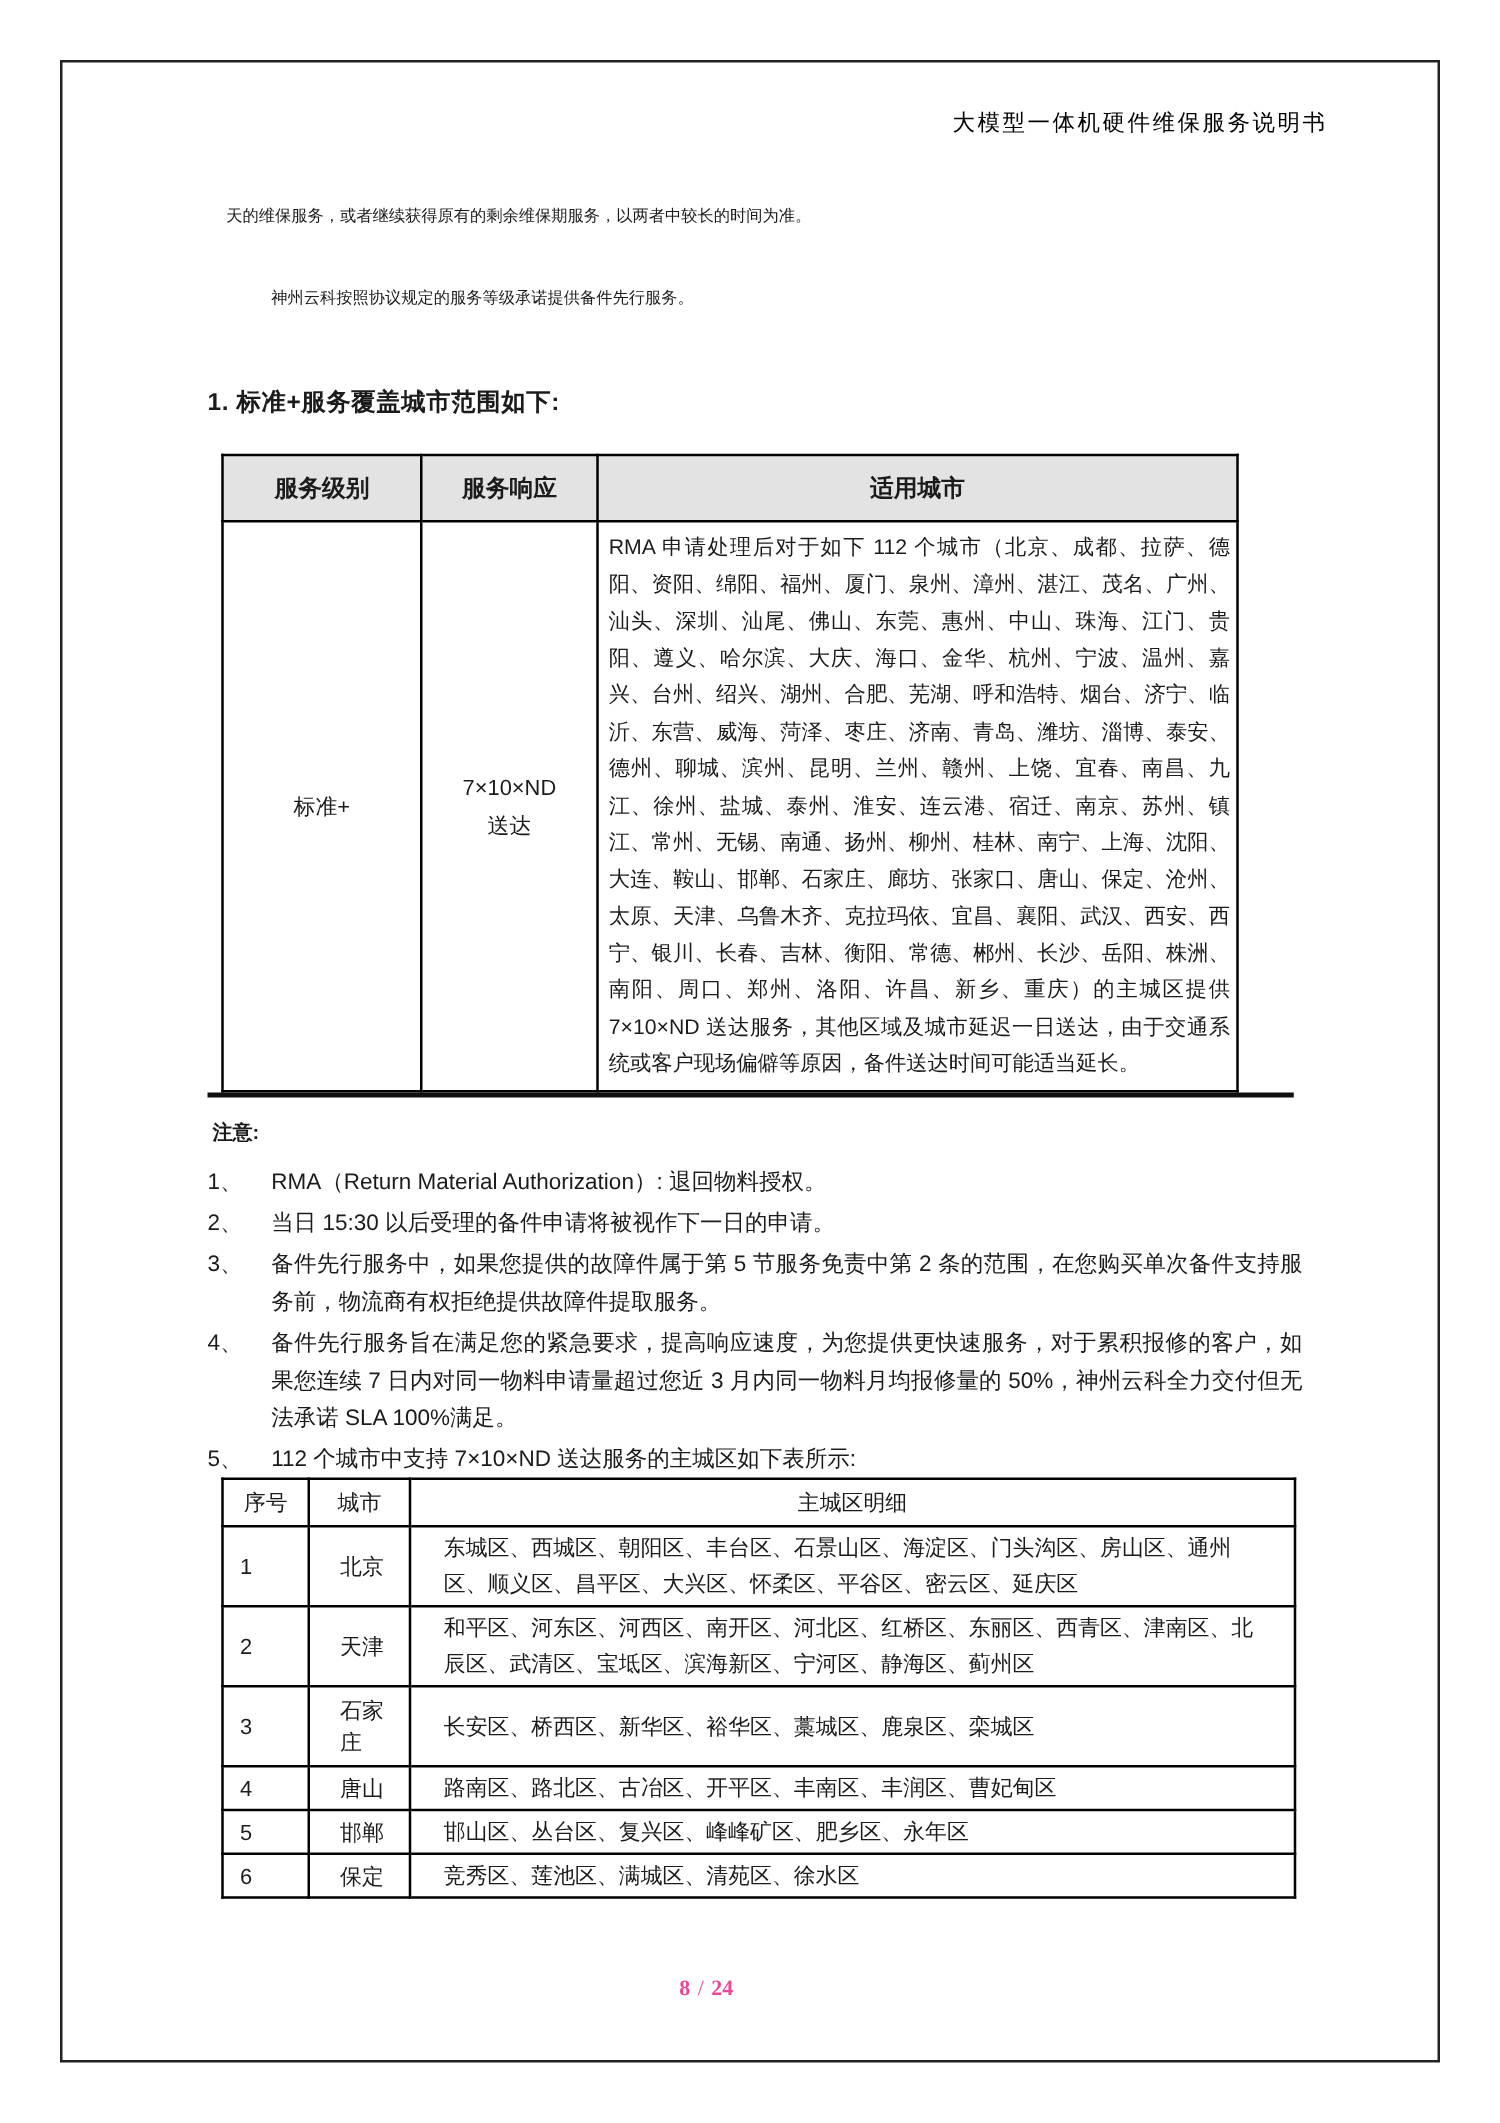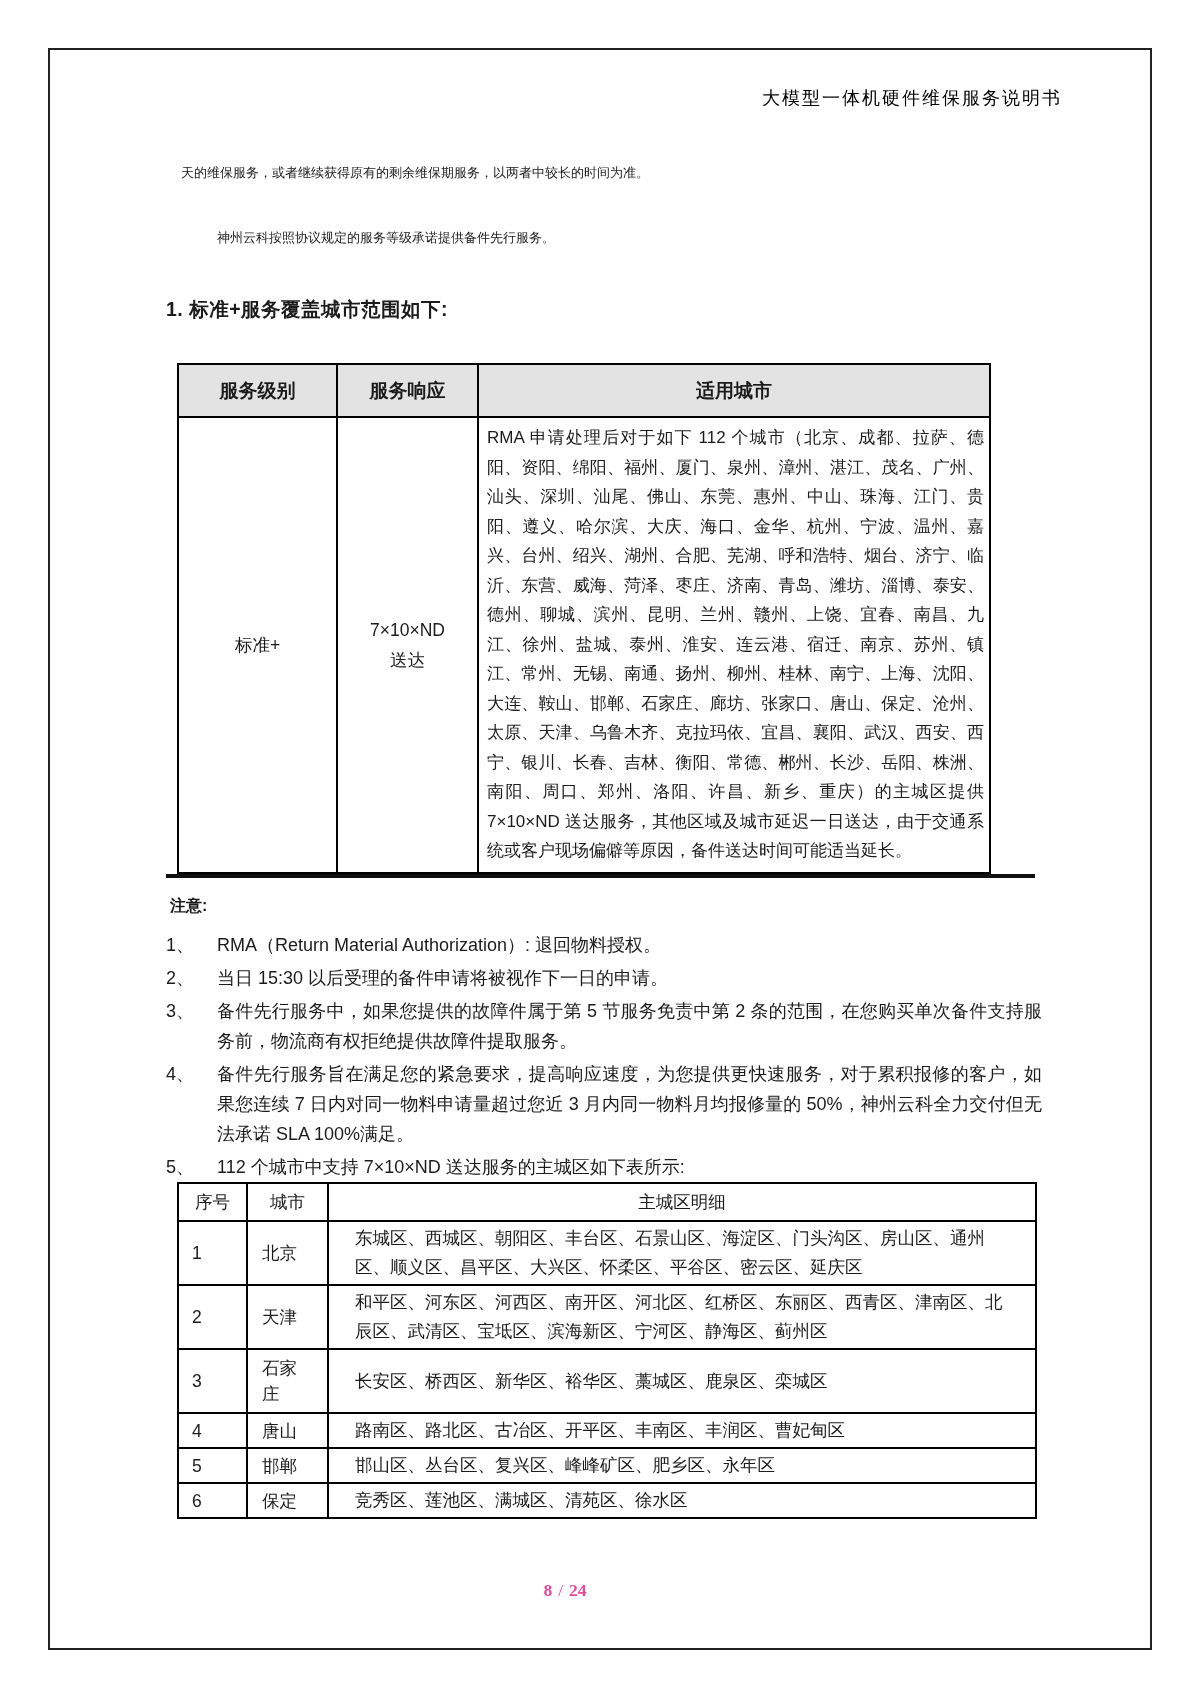--- a/index.html
+++ b/index.html
@@ -19,21 +19,21 @@
   .doc-header {
     position: absolute; top: 86px; left: 0; width: 1062px;
     text-align: right;
     font-family: "Liberation Serif", serif;
     font-size: 18px; letter-spacing: 2px; color: #000000;
   }
   .para { position: absolute; margin: 0; font-size: 13px; line-height: 26px; }
   .para-1 { top: 160px; left: 181px; width: 860px; }
   .para-2 { top: 225px; left: 217px; width: 860px; }
   .section-heading {
-    position: absolute; top: 296px; left: 166px; margin: 0;
+    position: absolute; top: 308px; left: 166px; margin: 0;
     font-size: 19.5px; font-weight: bold; letter-spacing: 0.5px;
   }
   table { border-collapse: collapse; table-layout: fixed; }
   th, td { box-sizing: border-box; }
 
   
   .service-table { position: absolute; top: 363px; left: 177px; width: 812px; }
   .service-table th, .service-table td { border: 2px solid #000; }
   .service-table thead tr { height: 53px; }
   .service-table th {
@@ -67,21 +67,21 @@
   .note-text { flex: 1; font-size: 18px; line-height: 30px; text-align: justify; }
 
   
   .district-table { position: absolute; top: 1182px; left: 177px; width: 858px; }
   .district-table th, .district-table td { border: 2px solid #000; font-size: 17.5px; }
   .district-table thead tr { height: 38px; }
   .district-table th { font-weight: normal; text-align: center; vertical-align: middle; }
   .district-table tr.row-tall { height: 64px; }
   .district-table tr.row-short { height: 32px; }
   .d-no { text-align: left; padding-left: 13px; vertical-align: middle; line-height: 26px; }
-  .d-city { text-align: left; padding-left: 14px; padding-right: 14px; vertical-align: middle; line-height: 26px; }
+  .d-city { text-align: left; padding-left: 24px; padding-right: 14px; vertical-align: middle; line-height: 26px; }
   .d-detail { text-align: left; padding: 2px 26px; vertical-align: middle; line-height: 29px; }
 
   .footer {
     position: absolute; top: 1580px; left: 0; width: 1130px;
     text-align: center;
     font-family: "Liberation Serif", serif;
     font-size: 17.5px; font-weight: bold; color: #ec4899;
   }
   .footer .sep { font-weight: normal; padding: 0 6px; }
 </style>

